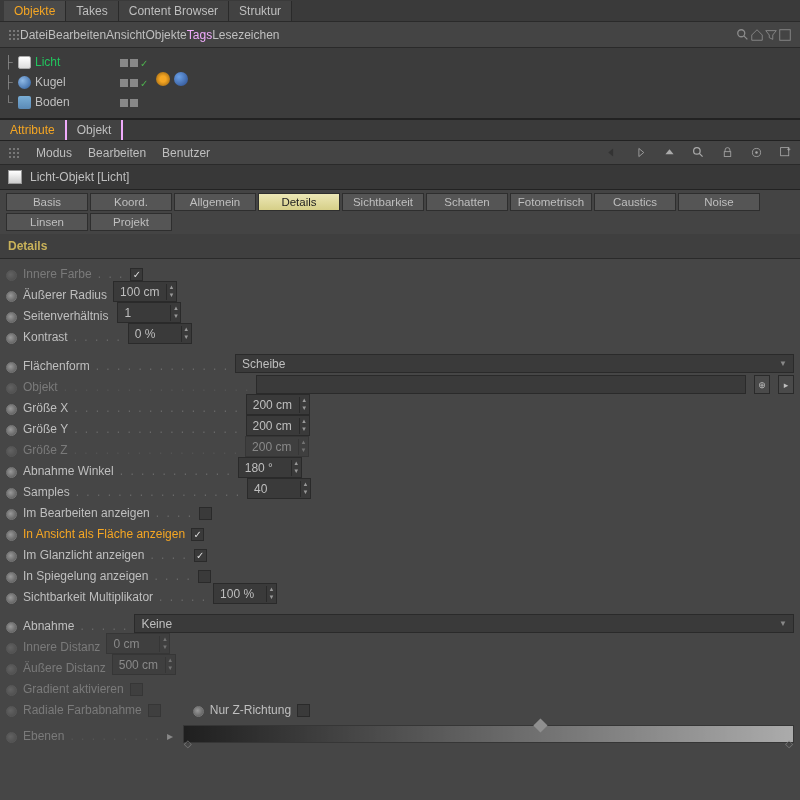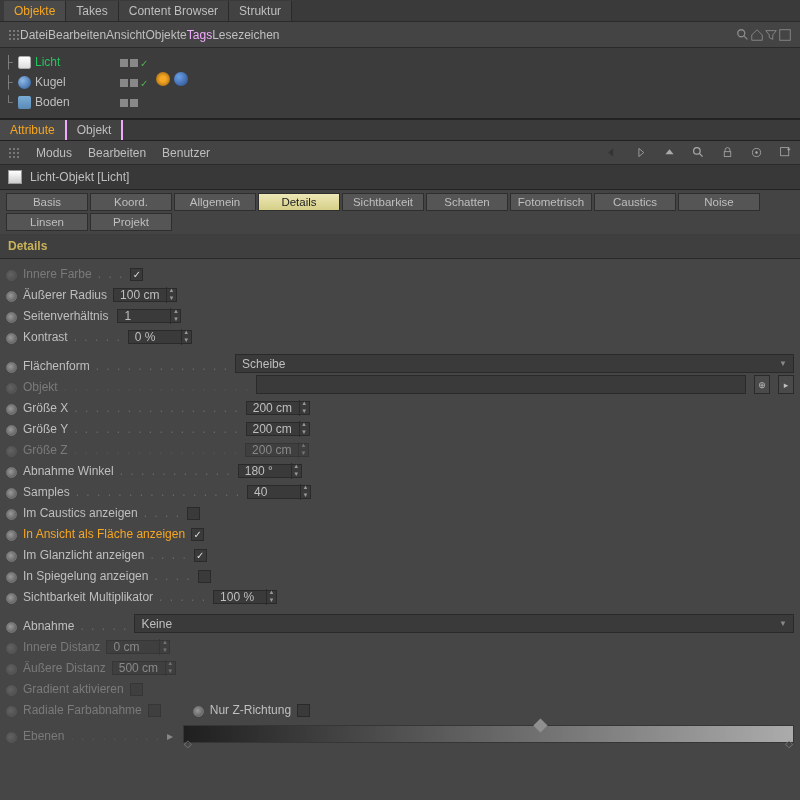--- a/index.html
+++ b/index.html
@@ -53,21 +53,21 @@
 .section-title { font-weight:bold; color:#c9b25a; padding:5px 8px; background:#3f3f3f; border-bottom:1px solid #2a2a2a; }
 
 .props { padding: 2px 0; }
 .prow { display:flex; align-items:flex-end; padding:1px 6px; height:21px; gap:6px; }
 .prow .rb { width:11px; height:11px; border-radius:50%; border:1px solid #777; background:radial-gradient(circle at 40% 40%,#999,#555); flex-shrink:0; }
 .prow .rb.dim { opacity:.35; }
 .prow .lbl { white-space:nowrap; }
 .prow .lbl.dim { color:#7a7a7a; }
 .prow .lbl.hi { color:#f5a623; }
 .prow .dots { flex-shrink:1; color:#6a6a6a; letter-spacing:2px; overflow:hidden; }
-.numfield { display:flex; align-items:center; background:#3a3a3a; border:1px solid #2a2a2a; height:14px; }
+.numfield { display:flex; align-items:center; background:#3a3a3a; border:1px solid #2a2a2a; height:21px; }
 .numfield.dim { opacity:.55; }
 .numfield .val { padding:0 6px; min-width:52px; }
 .numfield .spin { width:10px; height:16px; border-left:1px solid #2a2a2a; display:flex; flex-direction:column; }
 .numfield .spin div { flex:1; font-size:6px; line-height:7px; text-align:center; color:#999; }
 .cbox { width:13px; height:13px; background:#3a3a3a; border:1px solid #2a2a2a; display:flex; align-items:center; justify-content:center; font-size:10px; color:#ddd; }
 .ddl { flex:1; background:#3a3a3a; border:1px solid #2a2a2a; height:19px; display:flex; align-items:center; padding:0 6px; }
 .ddl .arrow { margin-left:auto; font-size:8px; color:#888; }
 .linkfield { flex:1; background:#3a3a3a; border:1px solid #2a2a2a; height:19px; }
 .linkbtn { width:16px; height:19px; background:#4a4a4a; border:1px solid #2a2a2a; margin-left:2px; display:flex; align-items:center; justify-content:center; font-size:9px; }
 
@@ -341,21 +341,21 @@
         <span class="spin">
           <div>▲</div>
           <div>▼</div>
         </span>
       </div>
   </div>
 
 
   <div class="prow">
     <span class="rb"></span>
-    <span class="lbl">Im Caustics anzeigen</span>
+    <span class="lbl">Im Bearbeiten anzeigen</span>
       <span class="dots">. . . .</span>
     <span class="cbox"></span>
   </div>
 
   <div class="prow">
     <span class="rb"></span>
     <span class="lbl hi">In Ansicht als Fläche anzeigen</span>
     <span class="cbox">✓</span>
   </div>
 

